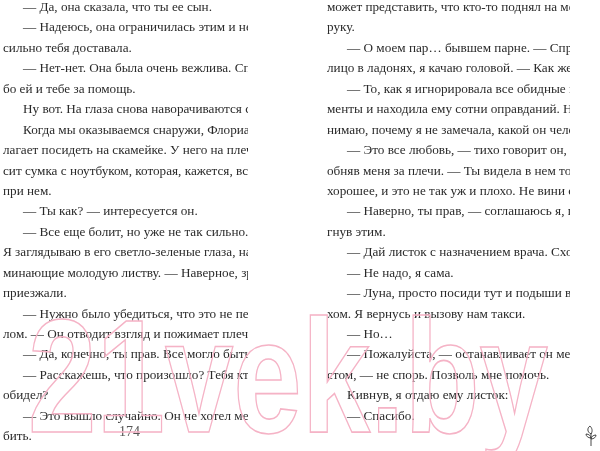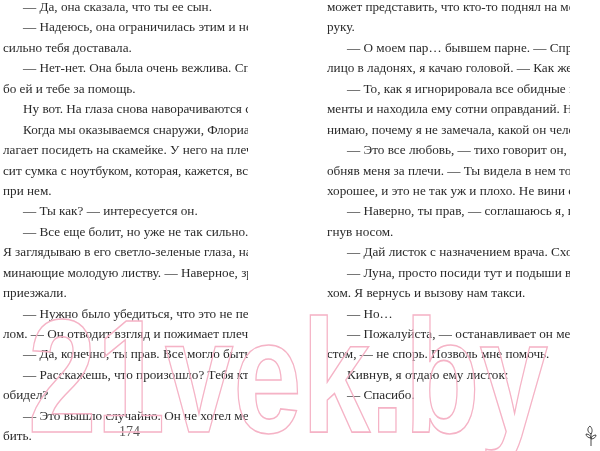--- a/index.html
+++ b/index.html
@@ -78,22 +78,23 @@
       <span class="line last">руку.</span>
       <span class="line ind">— О моем пар… бывшем парне. — Спрятав</span>
       <span class="line last">лицо в ладонях, я качаю головой. — Как же глупо.</span>
       <span class="line ind">— То, как я игнорировала все обидные мо-</span>
       <span class="line">менты и находила ему сотни оправданий. Не по-</span>
       <span class="line last">нимаю, почему я не замечала, какой он человек.</span>
       <span class="line ind">— Это все любовь, — тихо говорит он, при-</span>
       <span class="line">обняв меня за плечи. — Ты видела в нем только</span>
       <span class="line last">хорошее, и это не так уж и плохо. Не вини себя.</span>
       <span class="line ind">— Наверно, ты прав, — соглашаюсь я, шмы-</span>
-      <span class="line last">гнув носом.</span>
+      <span class="line last">гнув этим.</span>
       <span class="line ind">— Дай листок с назначением врача. Схожу</span>
+      <span class="line ind last">— Не надо, я сама.</span>
       <span class="line ind">— Луна, просто посиди тут и подыши возду-</span>
       <span class="line last">хом. Я вернусь и вызову нам такси.</span>
       <span class="line ind last">— Но…</span>
       <span class="line ind">— Пожалуйста, — останавливает он меня же-</span>
       <span class="line last">стом, — не спорь. Позволь мне помочь.</span>
       <span class="line ind last">Кивнув, я отдаю ему листок:</span>
       <span class="line ind last">— Спасибо.</span>
     </div>
 </div>
 

